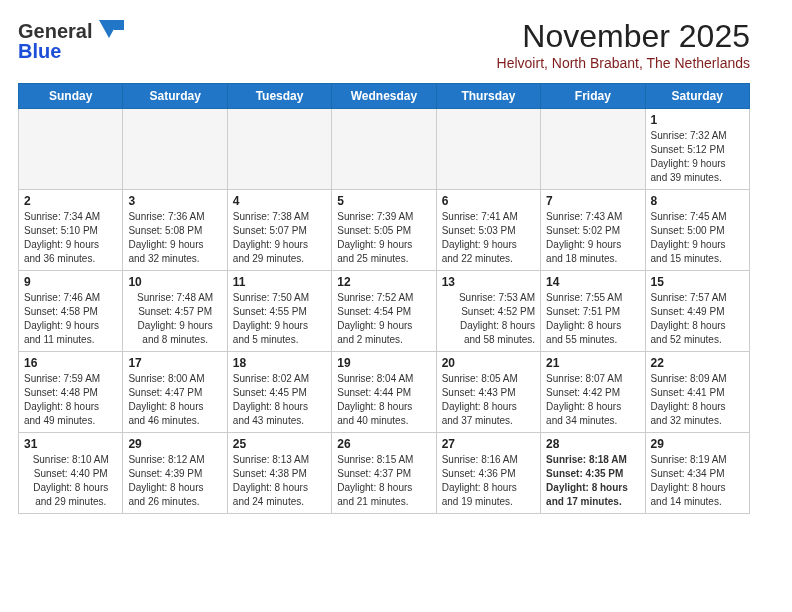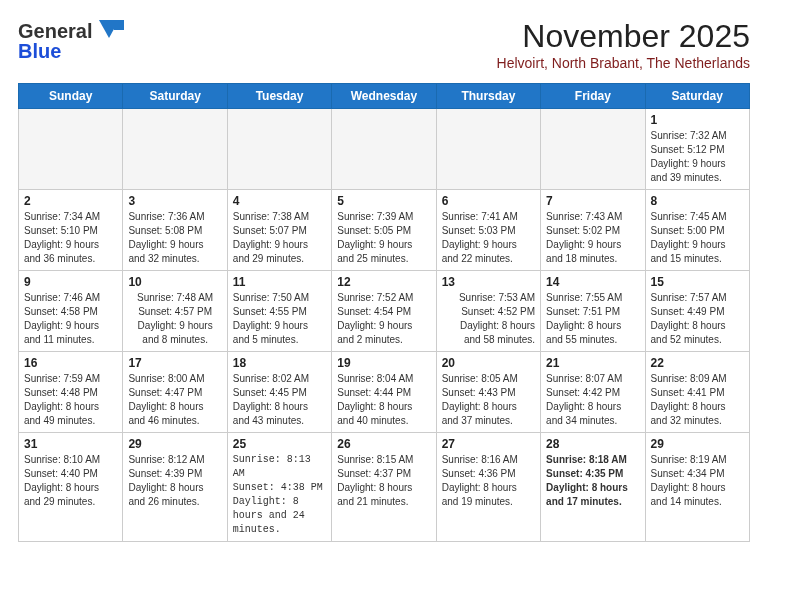--- a/index.html
+++ b/index.html
@@ -264,33 +264,33 @@
           <td>
             <span class="day-number">22</span>
             <div class="day-info" style="white-space: pre-line;">Sunrise: 8:09 AM
 Sunset: 4:41 PM
 Daylight: 8 hours and 32 minutes.</div>
           </td>
         </tr>
         <tr>
           <td>
             <span class="day-number">31</span>
-            <div class="day-info" style="white-space: pre-line;">Sunrise: 8:10 AM
+            <div class="day-info" style="white-space: pre-line; text-align: center;">Sunrise: 8:10 AM
 Sunset: 4:40 PM
 Daylight: 8 hours and 29 minutes.</div>
           </td>
           <td>
             <span class="day-number">29</span>
             <div class="day-info" style="white-space: pre-line;">Sunrise: 8:12 AM
 Sunset: 4:39 PM
 Daylight: 8 hours and 26 minutes.</div>
           </td>
           <td>
             <span class="day-number">25</span>
-            <div class="day-info" style="white-space: pre-line; font-family: Liberation Mono, monospace;">Sunrise: 8:13 AM
+            <div class="day-info" style="white-space: pre-line;">Sunrise: 8:13 AM
 Sunset: 4:38 PM
 Daylight: 8 hours and 24 minutes.</div>
           </td>
           <td>
             <span class="day-number">26</span>
             <div class="day-info" style="white-space: pre-line;">Sunrise: 8:15 AM
 Sunset: 4:37 PM
 Daylight: 8 hours and 21 minutes.</div>
           </td>
           <td>

